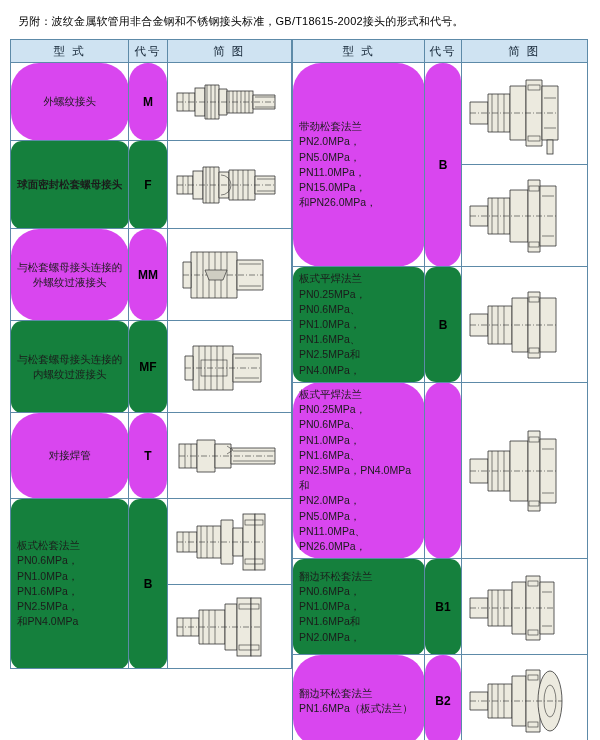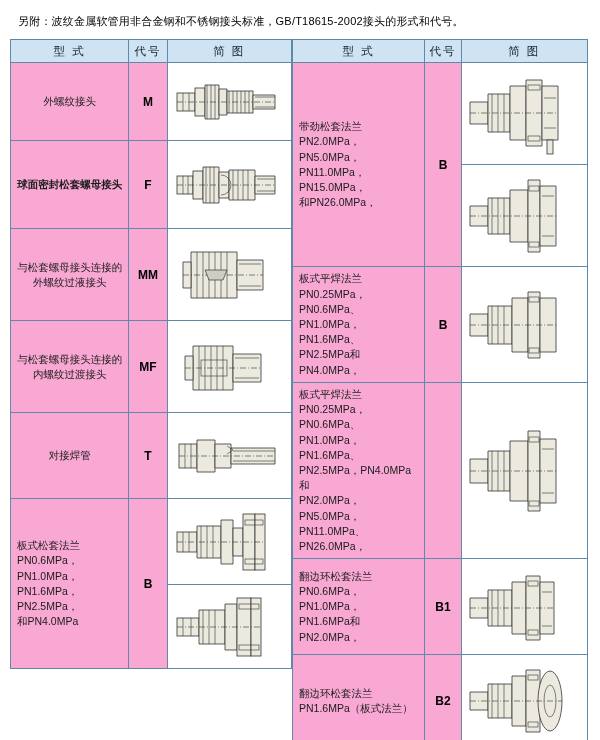--- a/index.html
+++ b/index.html
@@ -62,22 +62,22 @@
     line-height:1.45;
     font-size:10.5px;
     color:#1b1b1b;
   }
   td.type.center{ text-align:center; }
   td.code{
     font-size:12px;
     font-weight:bold;
     color:#000;
   }
-  .yellow{background:#f9a8d4;}
-  .white{background:#f9a8d4;}
+  .yellow{background:#15803d;border-radius:11px;}
+  .white{background:#d946ef;border-radius:28px;}
 
   td.fig{
     background:#ffffff;
     padding:0;
   }
   .figwrap{
     display:flex;
     align-items:center;
     justify-content:center;
     width:100%;

